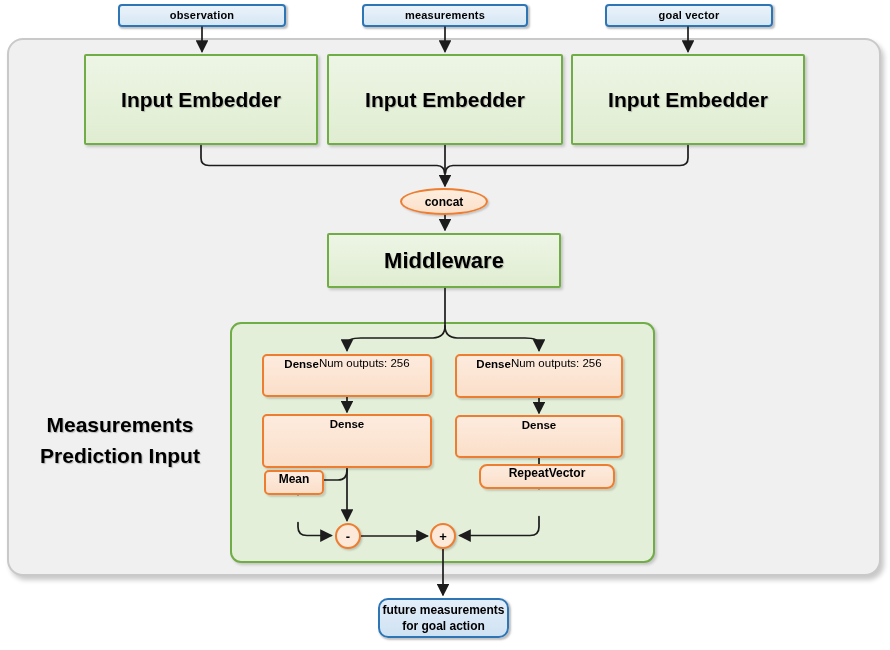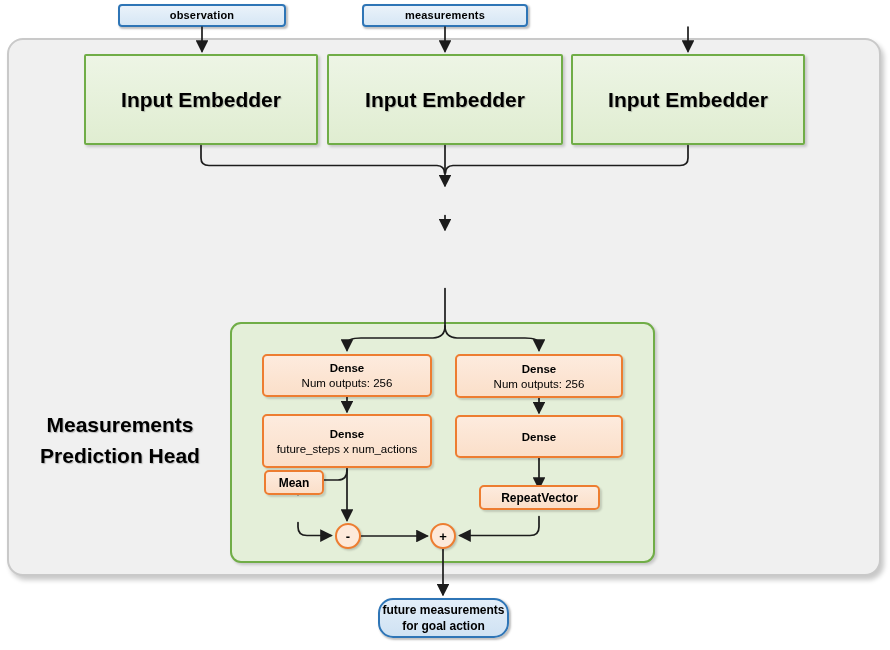--- a/index.html
+++ b/index.html
@@ -74,87 +74,95 @@
     width:26px;height:26px;border-radius:50%;
     background:#fde9da;border:2.5px solid #ed7d31;
     display:flex;align-items:center;justify-content:center;
     font-weight:bold;font-size:13px;
     box-shadow:1.5px 1.5px 2px rgba(0,0,0,0.18);
   }
 
   .out-node{
     left:378px;top:598px;width:131px;height:40px;
     background:linear-gradient(180deg,#e3eef9 0%,#cfe2f3 100%);
-    border:2.5px solid #2e75b6;border-radius:15px;
+    border:2.5px solid #2e75b6;border-radius:10px;
     display:flex;flex-direction:column;align-items:center;justify-content:center;
     font-weight:bold;font-size:12px;line-height:16px;text-align:right;
     box-shadow:1.5px 1.5px 2px rgba(0,0,0,0.25);
   }
 
   svg.wires{position:absolute;left:0;top:0;z-index:40;pointer-events:none;}
   .node{z-index:20;}
-  .dense-stack{display:flex;flex-direction:column;justify-content:center;}
+  .dense-stack{display:flex;flex-direction:row;justify-content:center;}
 </style>
 </head>
 <body>
 
 <div class="canvas">
 
   <div class="abs gray-panel"></div>
 
   <div class="abs io-node node" style="left:118px;top:4px;width:168px;height:23px;">
     <span>observation</span>
   </div>
   <div class="abs io-node node" style="left:362px;top:4px;width:166px;height:23px;">
     <span>measurements</span>
   </div>
+  <div class="abs io-node node" style="left:605px;top:4px;width:168px;height:23px;">
+    <span>goal vector</span>
+  </div>
 
   <div class="abs green-node node" style="left:84px;top:54px;width:234px;height:91px;">
     <span class="embedder-label">Input Embedder</span>
   </div>
   <div class="abs green-node node" style="left:327px;top:54px;width:236px;height:91px;">
     <span class="embedder-label">Input Embedder</span>
   </div>
   <div class="abs green-node node" style="left:571px;top:54px;width:234px;height:91px;">
     <span class="embedder-label">Input Embedder</span>
   </div>
 
-
+  <div class="abs concat-node node">
+    <span>concat</span>
+  </div>
+
+  <div class="abs green-node node" style="left:327px;top:233px;width:234px;height:55px;">
+    <span class="middleware-label">Middleware</span>
+  </div>
 
   <div class="abs head-panel node"></div>
 
   <div class="abs head-title">
     <div>Measurements</div>
-    <div>Prediction Head</div>
+    <div>Prediction Input</div>
   </div>
 
   <div class="abs orange-node node dense-stack" style="left:262px;top:354px;width:170px;height:43px;z-index:45;">
     <div class="dense-title">Dense</div>
     <div class="dense-sub">Num outputs: 256</div>
   </div>
 
   <div class="abs orange-node node dense-stack" style="left:262px;top:414px;width:170px;height:54px;z-index:45;">
     <div class="dense-title">Dense</div>
-    <div class="dense-sub">future_steps x num_actions</div>
   </div>
 
   <div class="abs orange-node node dense-stack" style="left:455px;top:354px;width:168px;height:44px;z-index:45;">
     <div class="dense-title">Dense</div>
     <div class="dense-sub">Num outputs: 256</div>
   </div>
 
   <div class="abs orange-node node dense-stack" style="left:455px;top:415px;width:168px;height:43px;z-index:45;">
     <div class="dense-title">Dense</div>
   </div>
 
   <div class="abs orange-node node dense-stack" style="left:264px;top:470px;width:60px;height:25px;z-index:45;">
     <div class="small-label">Mean</div>
   </div>
 
-  <div class="abs orange-node node dense-stack" style="left:479px;top:485px;width:121px;height:25px;z-index:45;">
+  <div class="abs orange-node node dense-stack" style="left:479px;top:464px;width:136px;height:25px;z-index:45;border-radius:8px;">
     <div class="small-label">RepeatVector</div>
   </div>
 
   <div class="abs op-circle node" style="left:335px;top:523px;z-index:45;">
     <span>-</span>
   </div>
 
   <div class="abs op-circle node" style="left:430px;top:523px;z-index:45;">
     <span>+</span>
   </div>

